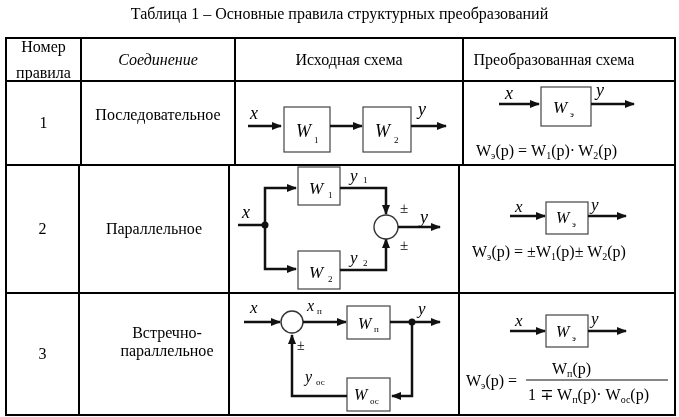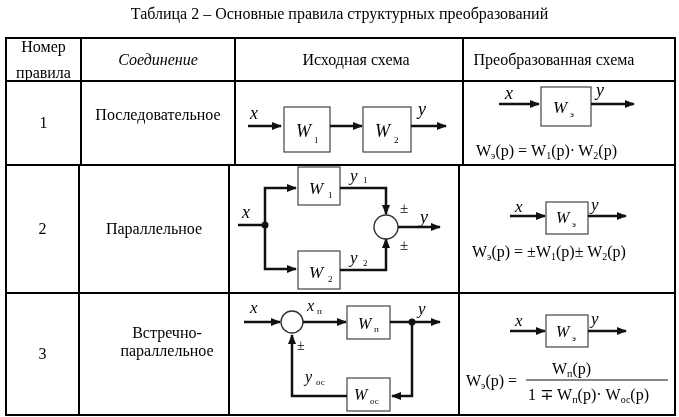--- a/index.html
+++ b/index.html
@@ -8,40 +8,40 @@
   .hl{position:absolute;height:2px;background:#000;}
   .vl{position:absolute;width:2px;background:#000;}
   .cell{position:absolute;display:flex;align-items:center;justify-content:center;text-align:center;font-size:16px;line-height:18px;}
   svg{position:absolute;overflow:visible;}
   svg text{font-family:"Liberation Serif","DejaVu Serif",serif;}
   .it{font-style:italic;}
 </style>
 </head>
 <body>
 
-<div class="caption">Таблица 2 – Основные правила структурных преобразований</div>
+<div class="caption">Таблица 1 – Основные правила структурных преобразований</div>
 
 <div class="hl" style="left:5px;top:37px;width:671px;"></div>
 <div class="hl" style="left:5px;top:80px;width:671px;"></div>
 <div class="hl" style="left:5px;top:164px;width:671px;"></div>
 <div class="hl" style="left:5px;top:292px;width:671px;"></div>
 <div class="hl" style="left:5px;top:414px;width:671px;"></div>
 <div class="vl" style="left:5px;top:37px;height:379px;"></div>
 <div class="vl" style="left:674px;top:37px;height:379px;"></div>
 <div class="vl" style="left:80px;top:37px;height:128px;"></div>
 <div class="vl" style="left:234px;top:37px;height:128px;"></div>
 <div class="vl" style="left:462px;top:37px;height:128px;"></div>
 <div class="vl" style="left:78px;top:164px;height:252px;"></div>
 <div class="vl" style="left:228px;top:164px;height:252px;"></div>
 <div class="vl" style="left:458px;top:164px;height:252px;"></div>
 
 <div class="cell" style="left:7px;top:39px;width:73px;height:41px;white-space:pre-line;line-height:26px;">Номер
 правила</div>
 <div class="cell" style="left:82px;top:39px;width:152px;height:41px;font-style:italic;">Соединение</div>
-<div class="cell" style="left:236px;top:39px;width:226px;height:41px;padding-left:7px;">Исходная схема</div>
+<div class="cell" style="left:236px;top:39px;width:226px;height:41px;">Исходная схема</div>
 <div class="cell" style="left:464px;top:39px;width:180px;height:41px;">Преобразованная схема</div>
 
 <div class="cell" style="left:7px;top:82px;width:73px;height:82px;">1</div>
 <div class="cell" style="left:82px;top:82px;width:152px;height:66px;">Последовательное</div>
 
 <svg style="left:236px;top:82px;" width="226" height="82">
   <defs>
       <marker id="ah" markerWidth="10" markerHeight="8" refX="9" refY="4" orient="auto" markerUnits="userSpaceOnUse">
         <path d="M0,0 L10,4 L0,8 z" fill="#111"></path>
       </marker>

